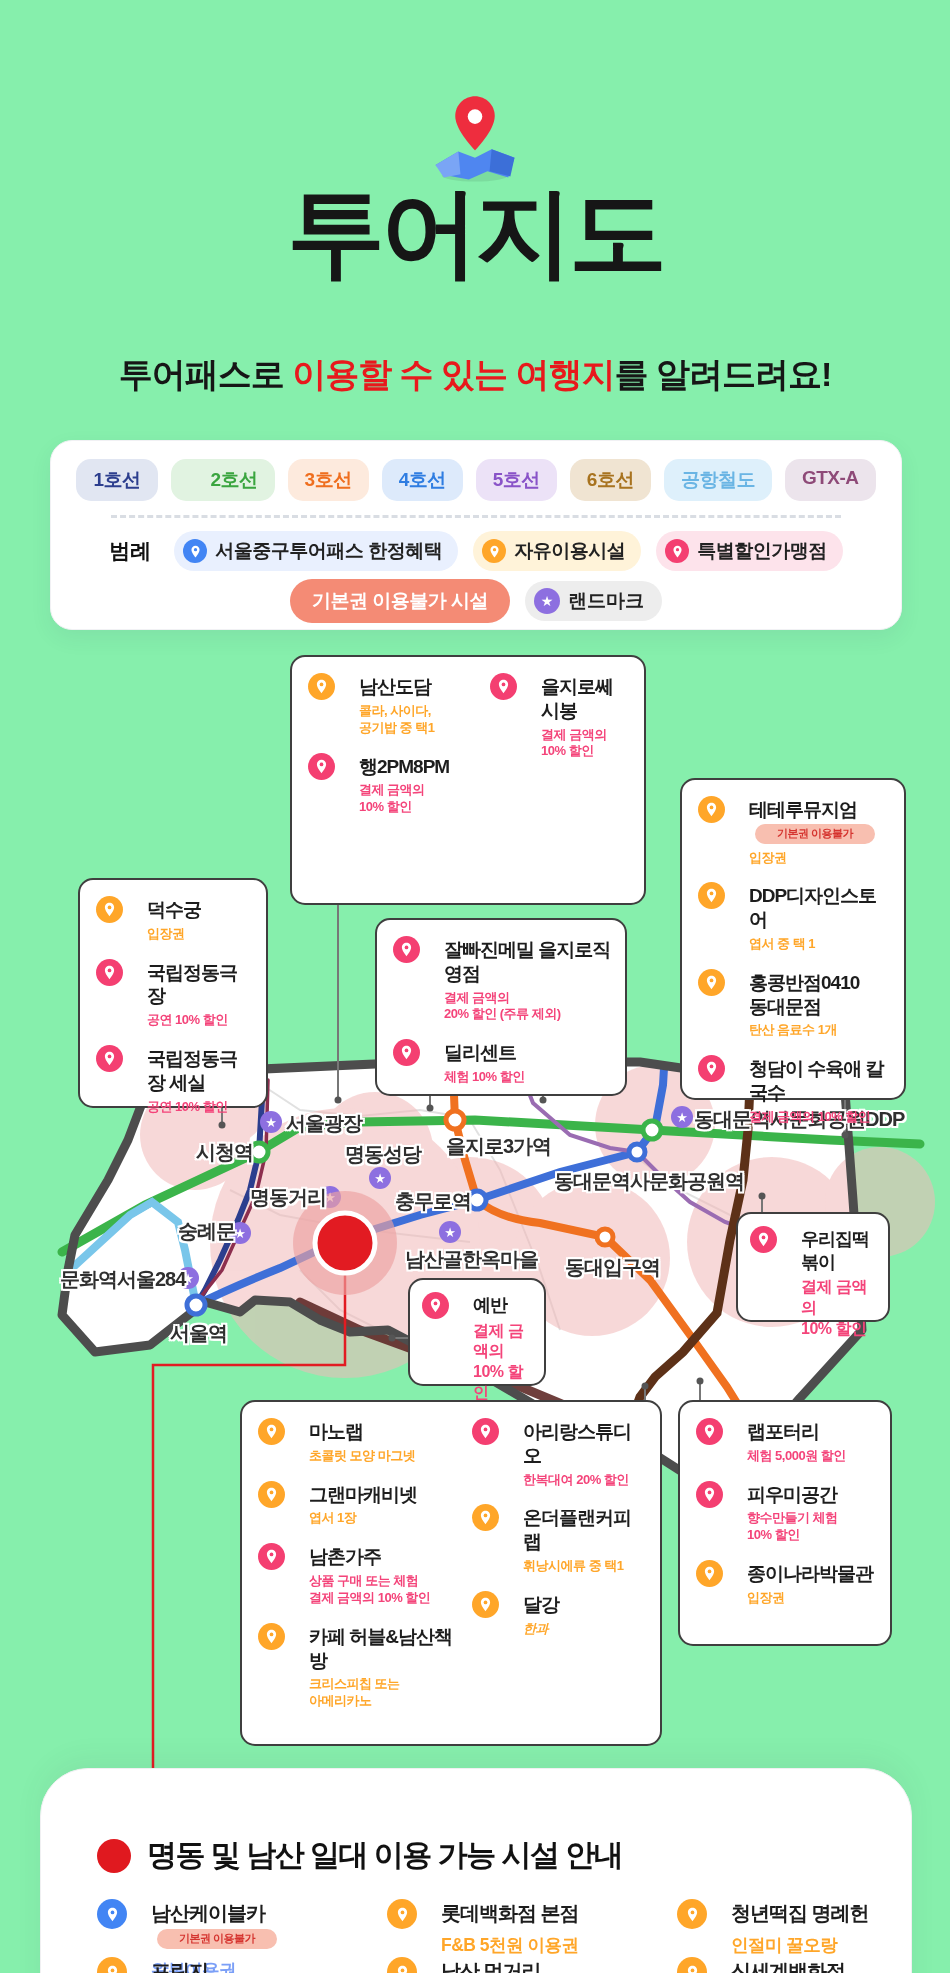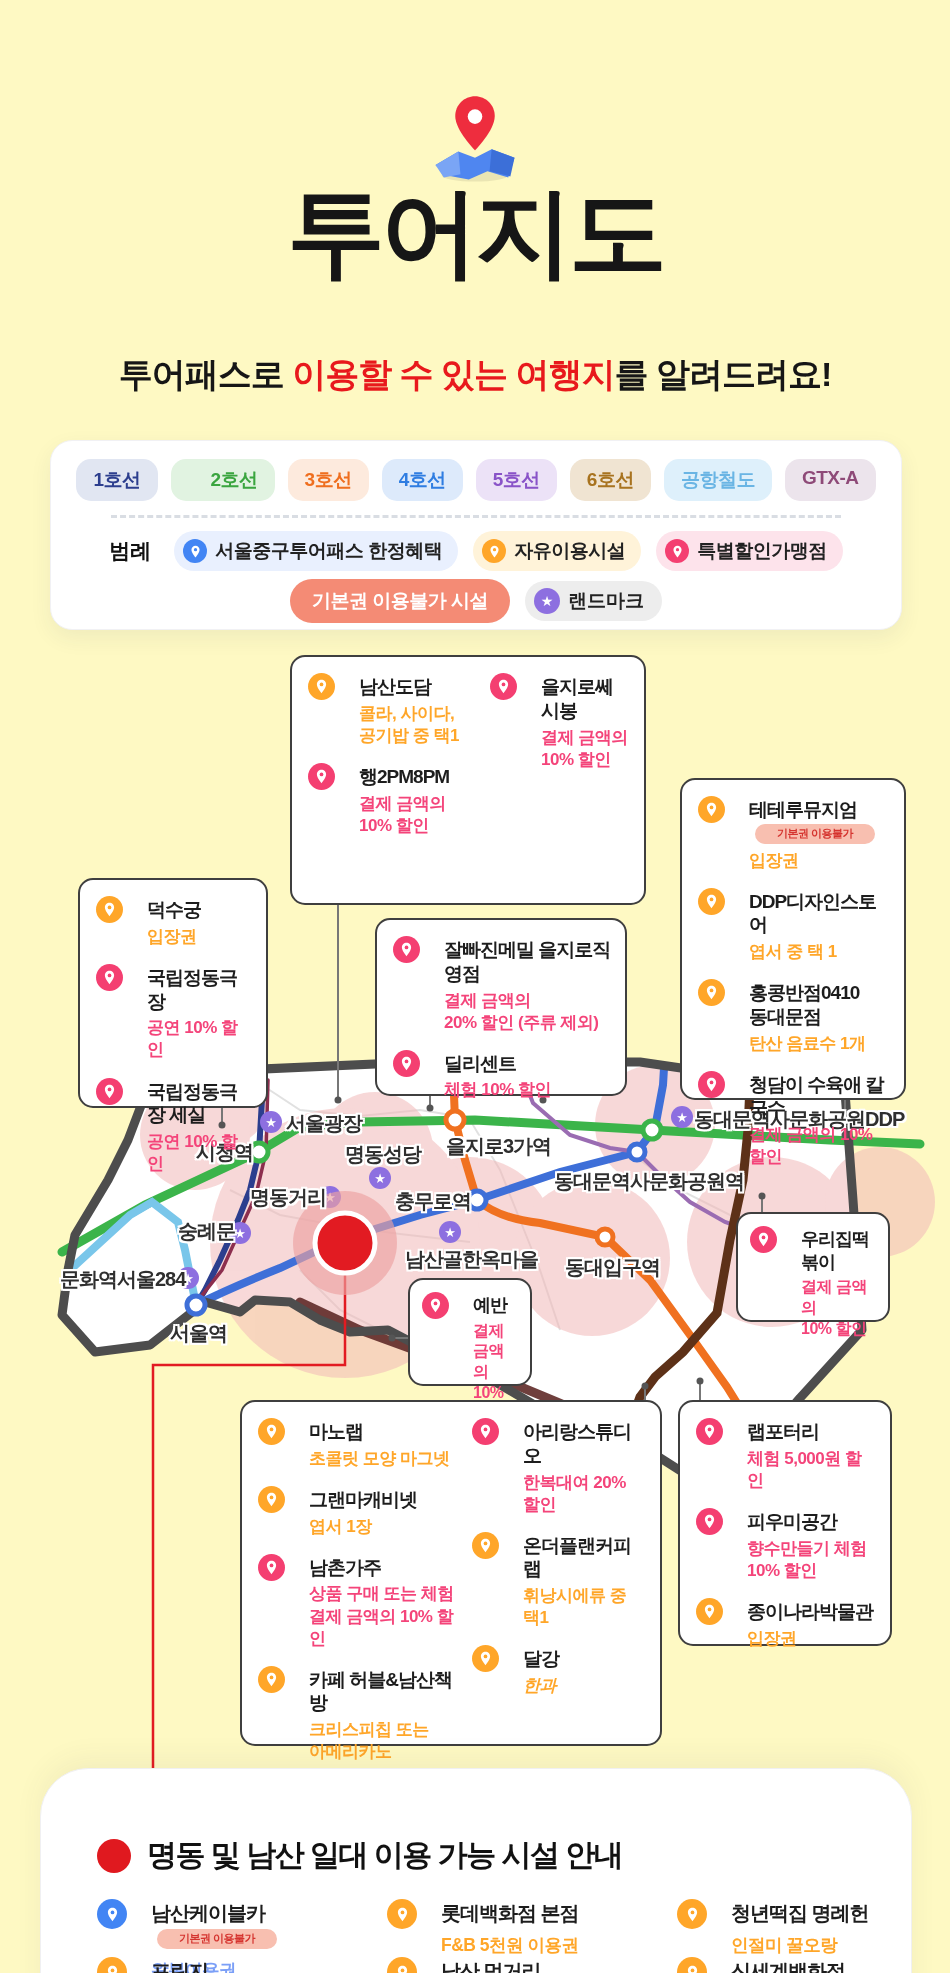--- a/index.html
+++ b/index.html
@@ -1,16 +1,16 @@
 <!DOCTYPE html>
 <html><head>
 <meta charset="utf-8">
 <style>
   html,body{margin:0;padding:0;background:#fff;}
-  #page{position:relative;width:950px;height:1973px;overflow:hidden;background:#fef9c3;
+  #page{position:relative;width:950px;height:1973px;overflow:hidden;background:#86efac;
         font-family:"Liberation Sans","DejaVu Sans",sans-serif;color:#1c1c1c;}
   
   .logo{position:absolute;left:0;top:88px;width:950px;text-align:center;}
   .title{position:absolute;left:0;top:168px;width:950px;text-align:center;
          font-size:98px;font-weight:900;letter-spacing:-4px;color:#161616;}
   .subtitle{position:absolute;left:0;top:352px;width:950px;text-align:center;
             font-size:34px;font-weight:800;letter-spacing:-1px;color:#161616;}
   .subtitle .hl{color:#e8191c;}
   
   .legend{position:absolute;left:50px;top:440px;width:850px;height:188px;background:#fff;
@@ -38,21 +38,21 @@
   
   #mapsvg{position:absolute;left:0;top:630px;z-index:1;}
   .stlabel{position:absolute;z-index:2;font-size:20px;font-weight:800;color:#2f2f2f;letter-spacing:-1px;white-space:nowrap;
            text-shadow:-2px 0 0 #fff,2px 0 0 #fff,0 -2px 0 #fff,0 2px 0 #fff,-2px -2px 0 #fff,2px 2px 0 #fff,2px -2px 0 #fff,-2px 2px 0 #fff;}
   
   .box{position:absolute;z-index:3;background:#fff;border:2px solid #3f3f3f;border-radius:15px;padding:16px 14px 10px 16px;box-sizing:border-box;}
   .cols{display:flex;gap:16px;}
   .ci{display:flex;align-items:flex-start;gap:24px;margin-bottom:16px;}
   .ct{min-width:0;}
   .nm{font-size:19px;font-weight:800;color:#1d1d1d;letter-spacing:-1px;line-height:1.25;white-space:pre-line;padding-top:2px;}
-  .bf{font-size:17px;font-weight:700;letter-spacing:-0.5px;line-height:1.3;white-space:pre-line;margin-top:4px;}
+  .bf{font-size:13px;font-weight:700;letter-spacing:-0.5px;line-height:1.3;white-space:pre-line;margin-top:4px;}
   .badge{display:inline-block;background:#f8bfb0;color:#d5342f;font-size:11px;font-weight:800;
          padding:3px 22px;border-radius:11px;margin-left:6px;vertical-align:3px;letter-spacing:-0.5px;white-space:nowrap;}
   .box.sm{padding:12px 12px 6px 12px;}
   .box.sm .nm{font-size:18px;}
   .box.sm .bf{font-size:16px;}
   
   .sheet{position:absolute;left:40px;top:1768px;width:870px;height:240px;background:#fff;z-index:6;
          border:1px solid #f0f0f2;border-radius:48px 48px 0 0;box-shadow:0 -10px 28px rgba(60,60,90,.06);}
   .sheading{position:absolute;left:56px;top:66px;display:flex;align-items:center;gap:16px;
             font-size:30px;font-weight:900;letter-spacing:-1.5px;color:#111;}
@@ -411,21 +411,21 @@
             </svg>
           </span>
           <div class="ct">
             <div class="nm">국립정동극장 세실</div>
             <div class="bf" style="color: rgb(244, 68, 122);">공연 10% 할인</div>
           </div>
         </div>
       </div>
 </div>
 
-<div class="box sm" style="left:408px;top:1278px;width:124px;height:108px">
+<div class="box sm" style="left:408px;top:1278px;width:138px;height:108px">
   <div>
         <div class="ci">
           <span class="pin" style="color: rgb(244, 63, 113);">
             <svg viewBox="0 0 24 24">
               <path fill="#fff" d="M12 2.6c-3.6 0-6.5 2.9-6.5 6.5 0 4.7 6.5 12.3 6.5 12.3s6.5-7.6 6.5-12.3c0-3.6-2.9-6.5-6.5-6.5z"></path>
               <circle cx="12" cy="9.1" r="2.6" fill="currentColor"></circle>
             </svg>
           </span>
           <div class="ct">
             <div class="nm">예반</div>

